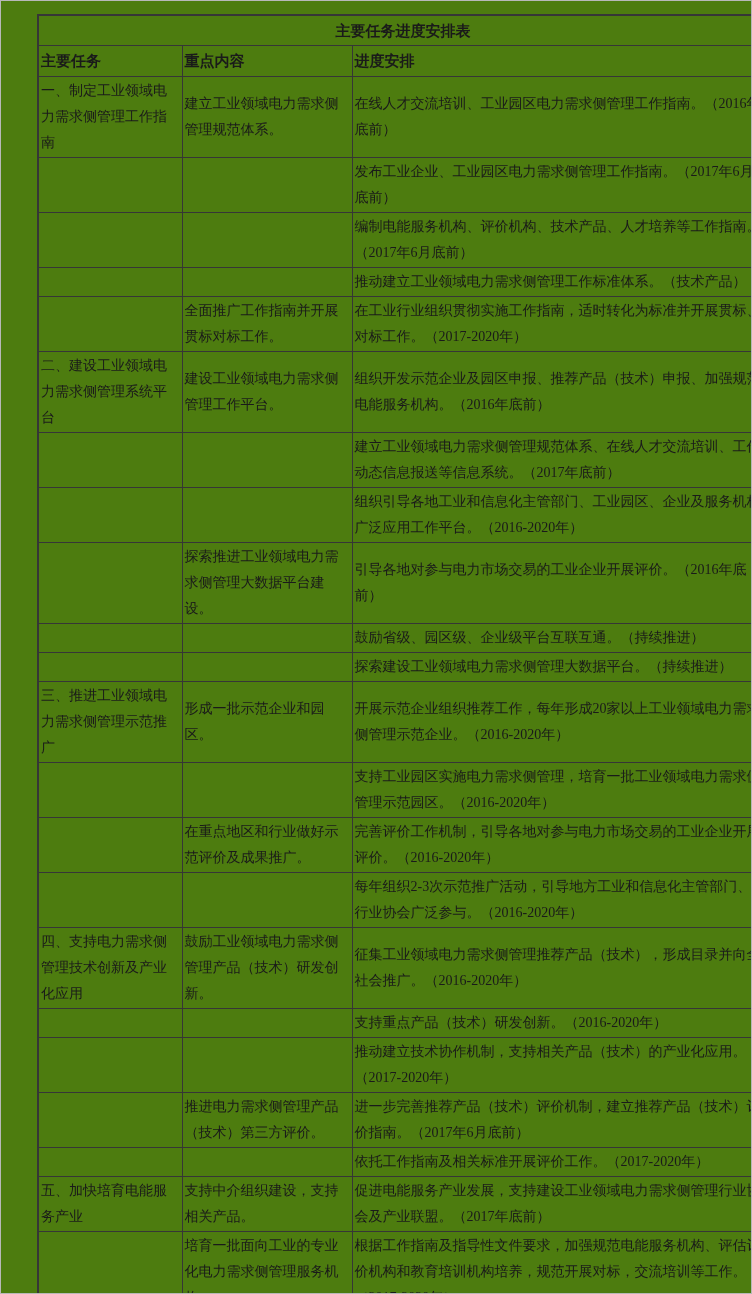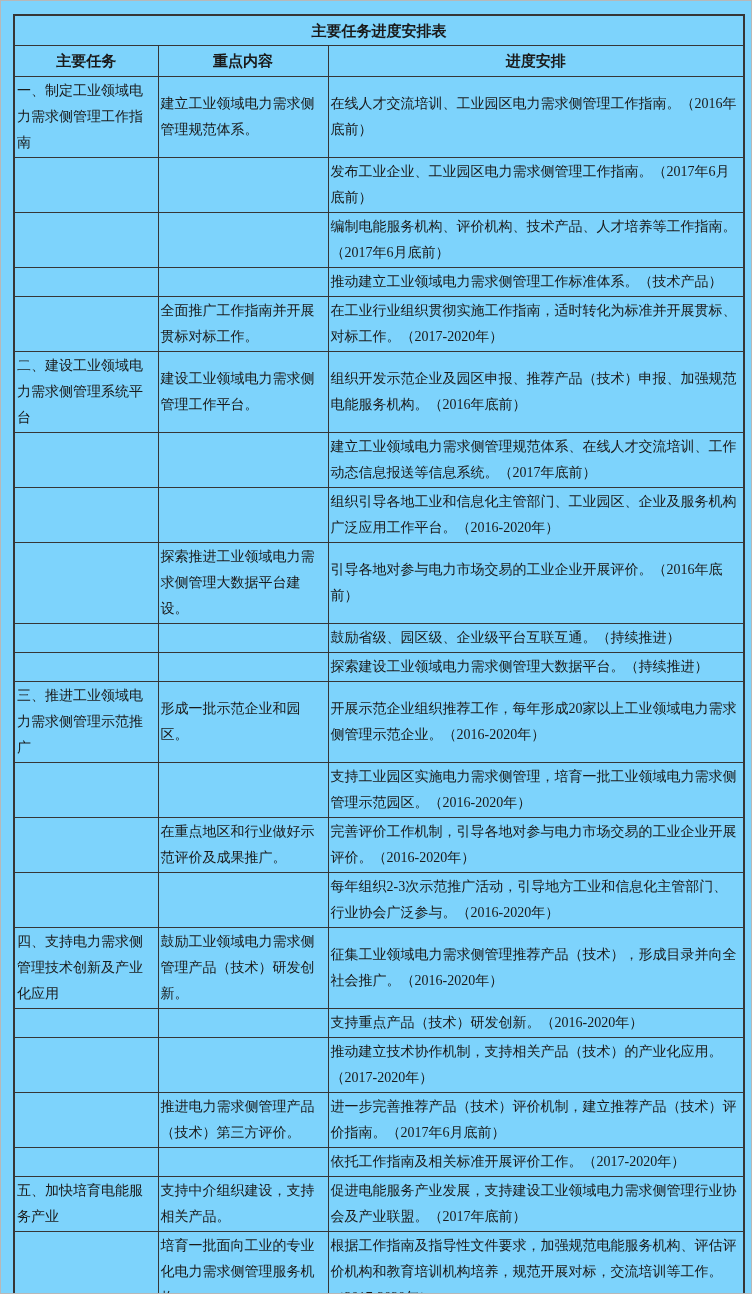--- a/index.html
+++ b/index.html
@@ -6,23 +6,24 @@
     margin: 0;
     padding: 0;
     background: #ffffff;
     font-family: "Liberation Serif", "DejaVu Serif", serif;
   }
   .page {
     position: relative;
     width: 752px;
     height: 1294px;
     box-sizing: border-box;
-    background: #7dd3fc;
+    background: #4d7c0f;
     border: 1px solid #b8b8b8;
     overflow: hidden;
+    padding-left: 24px;
   }
   table.schedule-table {
     border-collapse: collapse;
     table-layout: fixed;
     width: 730px;
     margin: 13px 0 0 12px;
     border: 2px solid #363636;
     color: #1a1a1a;
   }
   col.c1 { width: 144px; }
@@ -42,21 +43,20 @@
   tr.title-row th {
     font-size: 15px;
     font-weight: bold;
     text-align: center;
     height: 27px;
     padding: 1px 2px;
   }
   tr.header-row th {
     font-size: 15px;
     font-weight: bold;
-    text-align: center;
     height: 28px;
     margin-top: 11px;
   }
 </style>
 </head>
 <body>
 
 <div class="page">
   <table class="schedule-table">
     <colgroup>

